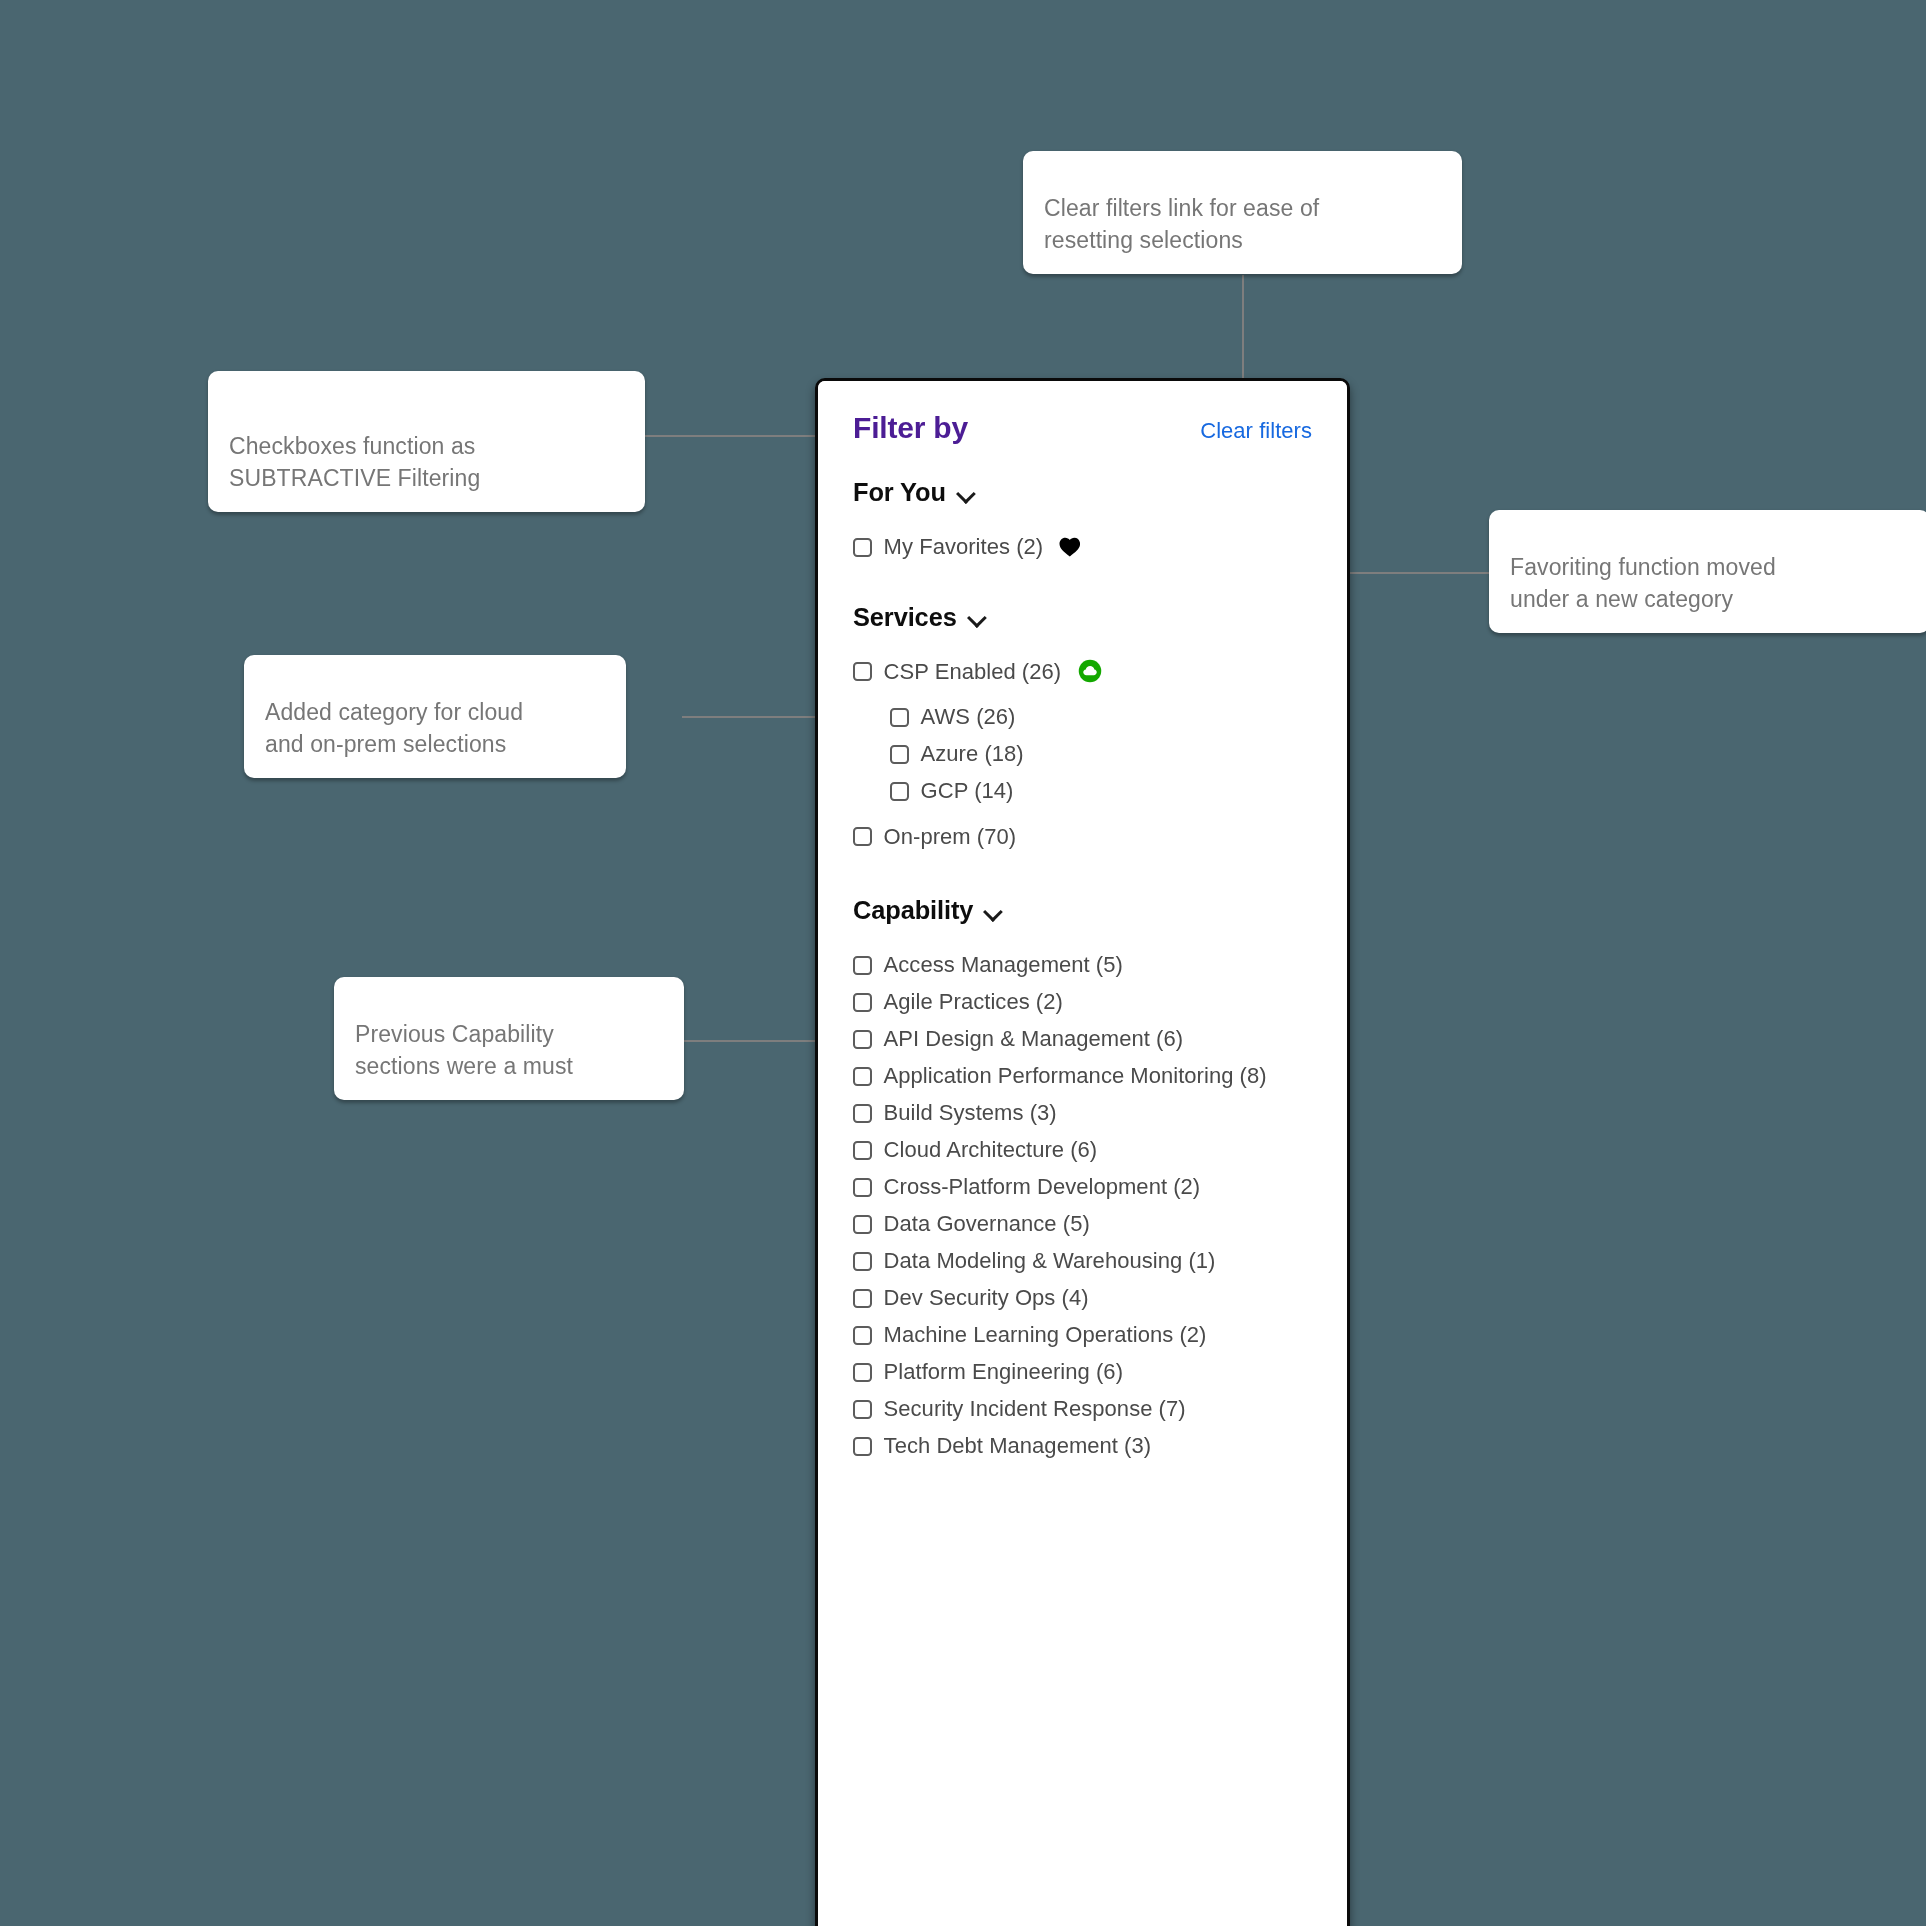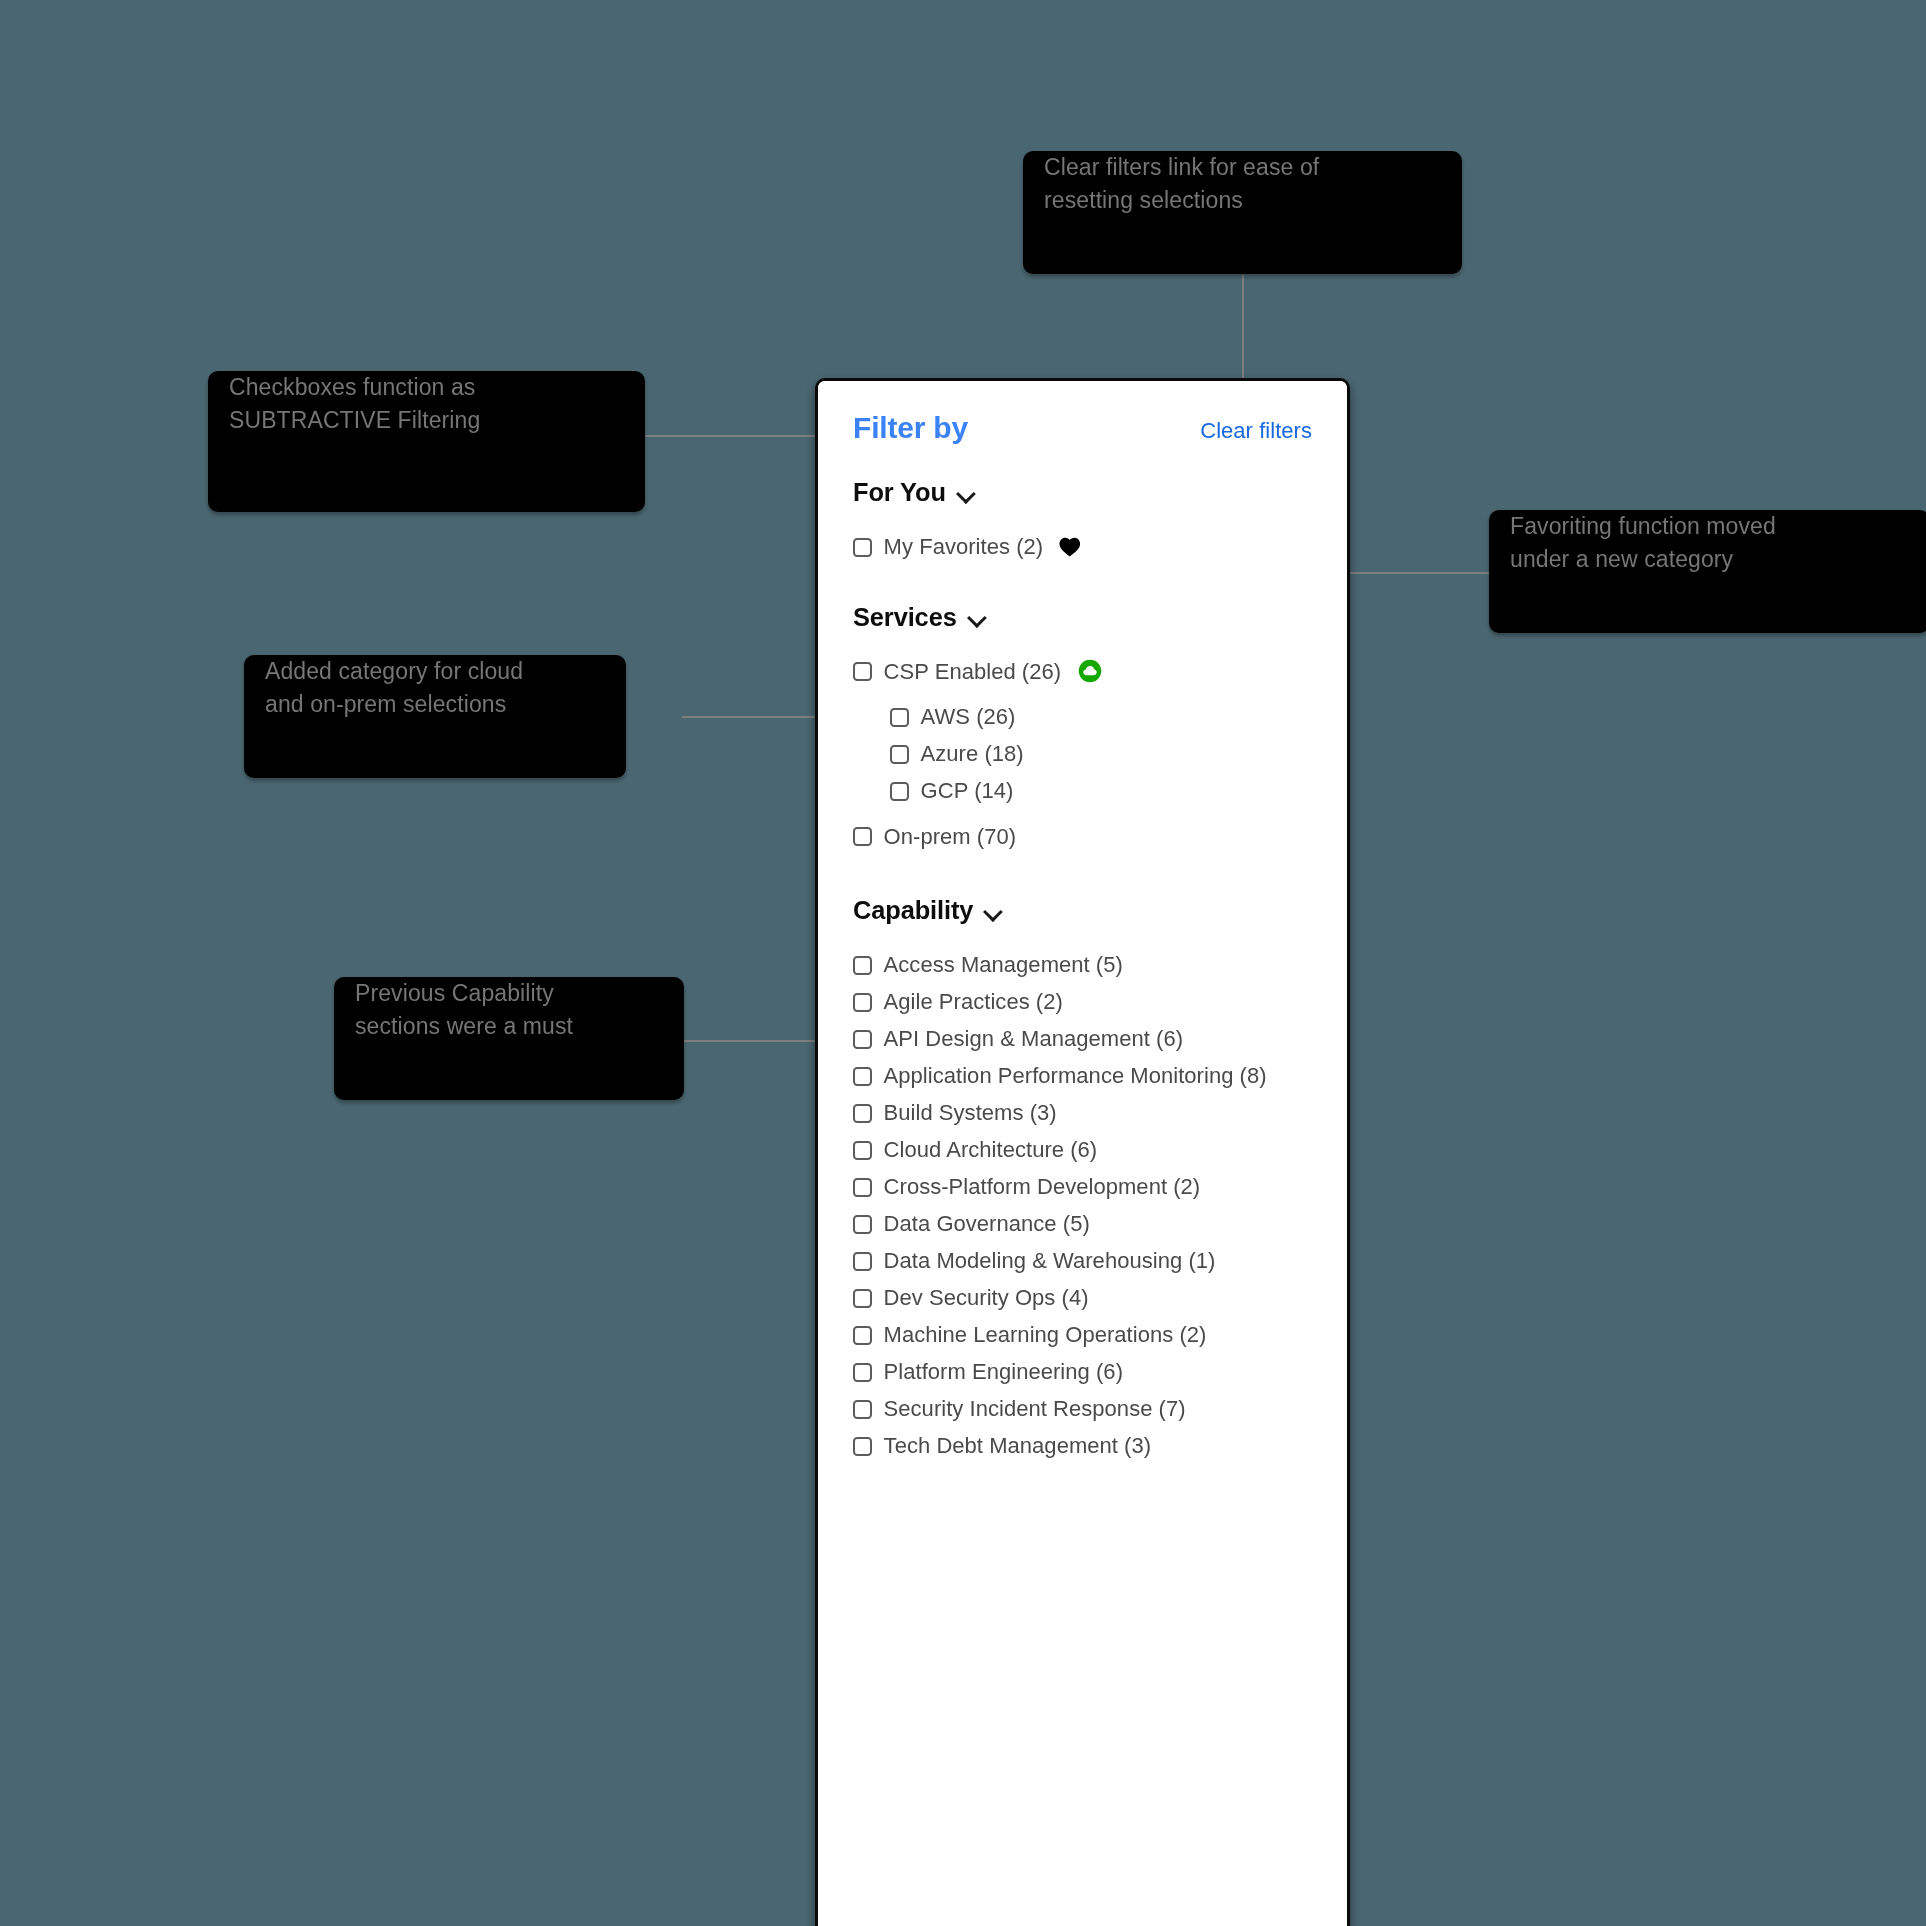--- a/index.html
+++ b/index.html
@@ -23,26 +23,26 @@
   .conn {
     position: absolute;
     background: #7e7e7e;
   }
   .conn.h { height: 1.9px; }
   .conn.v { width: 2.3px; }
 
   
   .callout {
     position: absolute;
-    background: #000000;
+    background: #ffffff;
     border-radius: 10px;
     box-shadow: 0 2.3px 3.9px rgba(0,0,0,0.30);
-    padding: 0 21px;
+    padding: 17px 21px;
     display: flex;
-    align-items: flex-start;
+    align-items: flex-end;
   }
   .callout-text {
     color: #767676;
     font-size: 23px;
     line-height: 1.42;
     letter-spacing: 0.1px;
     white-space: pre-line;
   }
 
   
@@ -69,21 +69,21 @@
   .panel-header {
     display: flex;
     align-items: baseline;
     justify-content: space-between;
     padding: 0 35px 0 35px;
     margin-bottom: 33px;
   }
   .panel-title {
     font-size: 30px;
     font-weight: bold;
-    color: #3b82f6;
+    color: #4c1d95;
     letter-spacing: -0.2px;
   }
   .clear-filters {
     font-size: 22px;
     color: #1769e0;
     cursor: pointer;
     letter-spacing: 0.04px;
   }
 
   

